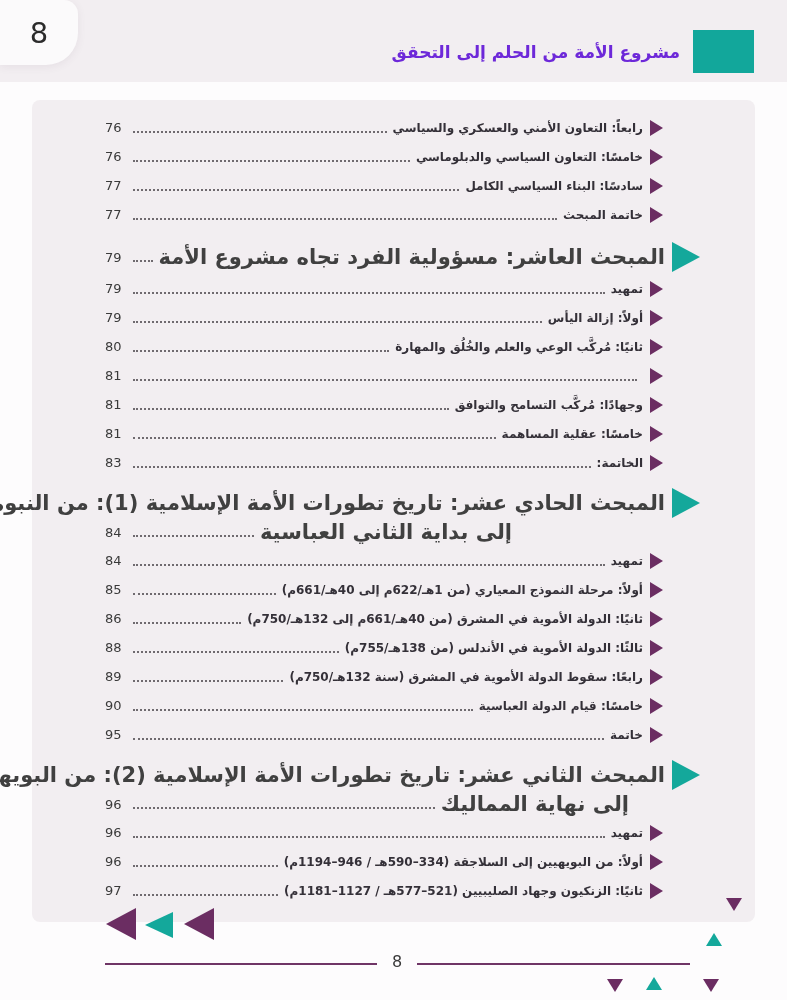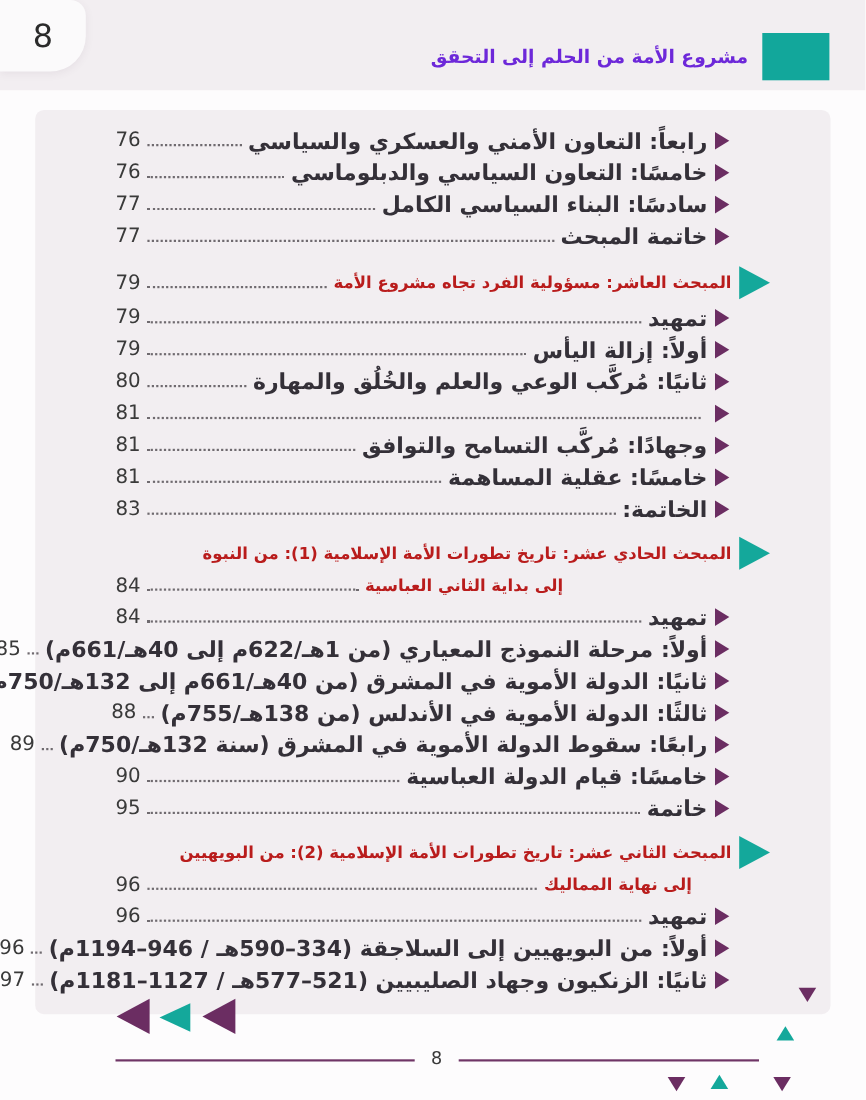--- a/index.html
+++ b/index.html
@@ -21,24 +21,24 @@
   .row.section{height:34px;margin-top:11px;padding:0 55px 0 73px;}
   .row.section2{display:block;margin-top:11px;padding:0 55px 0 73px;}
   .row.section2 .line1{display:flex;align-items:center;height:30px;}
   .row.section2 .line2{display:flex;align-items:center;height:28px;}
   .row-12 .line2{padding-right:188px;}
   .row-20 .line2{padding-right:71px;}
   .p-bullet{width:0;height:0;border-top:8px solid transparent;border-bottom:8px solid transparent;
         border-left:13px solid #6b2d62;margin-left:7px;flex:none;}
   .t-bullet{width:0;height:0;border-top:15px solid transparent;border-bottom:15px solid transparent;
         border-left:28px solid #14a89b;margin-left:7px;flex:none;}
-  .txt{font-size:20px;font-weight:700;color:#343038;white-space:nowrap;}
-  .section .txt,.section2 .txt{font-size:15px;font-weight:800;color:#b91c1c;}
+  .txt{font-size:12px;font-weight:700;color:#343038;white-space:nowrap;}
+  .section .txt,.section2 .txt{font-size:21px;font-weight:800;color:#404040;}
   .dots{flex:1;border-bottom:2px dotted #6f6a6f;margin:0 6px;position:relative;top:4px;min-width:10px;}
-  .num{font-size:18px;font-weight:400;color:#3a3a3a;direction:ltr;flex:none;min-width:22px;text-align:left;}
+  .num{font-size:13px;font-weight:400;color:#3a3a3a;direction:ltr;flex:none;min-width:22px;text-align:left;}
   
   .tri{position:absolute;width:0;height:0;}
   .tri-left-p1{left:106px;top:908px;border-top:16px solid transparent;border-bottom:16px solid transparent;border-right:30px solid #6b2d62;}
   .tri-left-t {left:145px;top:912px;border-top:13px solid transparent;border-bottom:13px solid transparent;border-right:28px solid #14a89b;}
   .tri-left-p2{left:184px;top:908px;border-top:16px solid transparent;border-bottom:16px solid transparent;border-right:30px solid #6b2d62;}
   .tri-down-r1{left:726px;top:898px;border-left:8px solid transparent;border-right:8px solid transparent;border-top:13px solid #6b2d62;}
   .tri-up-r1  {left:706px;top:933px;border-left:8px solid transparent;border-right:8px solid transparent;border-bottom:13px solid #14a89b;}
   .tri-down-b1{left:607px;top:979px;border-left:8px solid transparent;border-right:8px solid transparent;border-top:13px solid #6b2d62;}
   .tri-up-b   {left:646px;top:977px;border-left:8px solid transparent;border-right:8px solid transparent;border-bottom:13px solid #14a89b;}
   .tri-down-b2{left:703px;top:979px;border-left:8px solid transparent;border-right:8px solid transparent;border-top:13px solid #6b2d62;}

